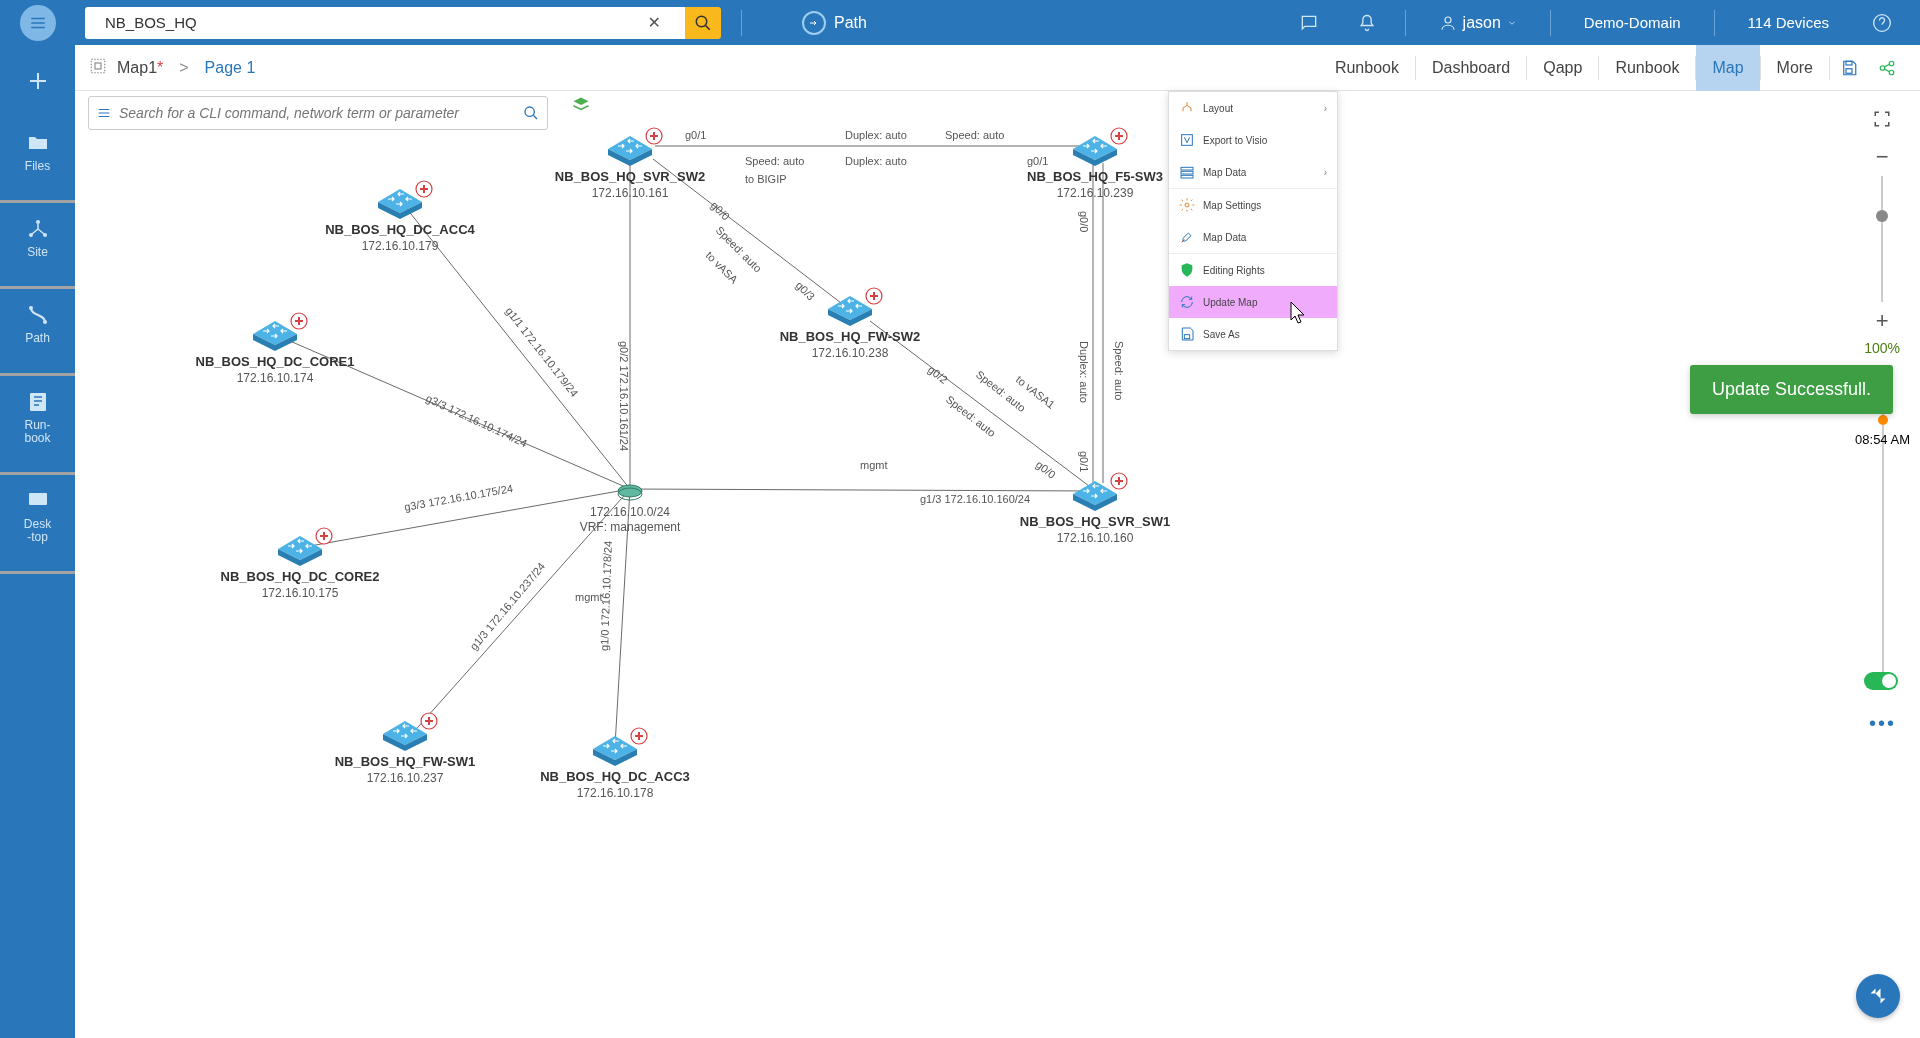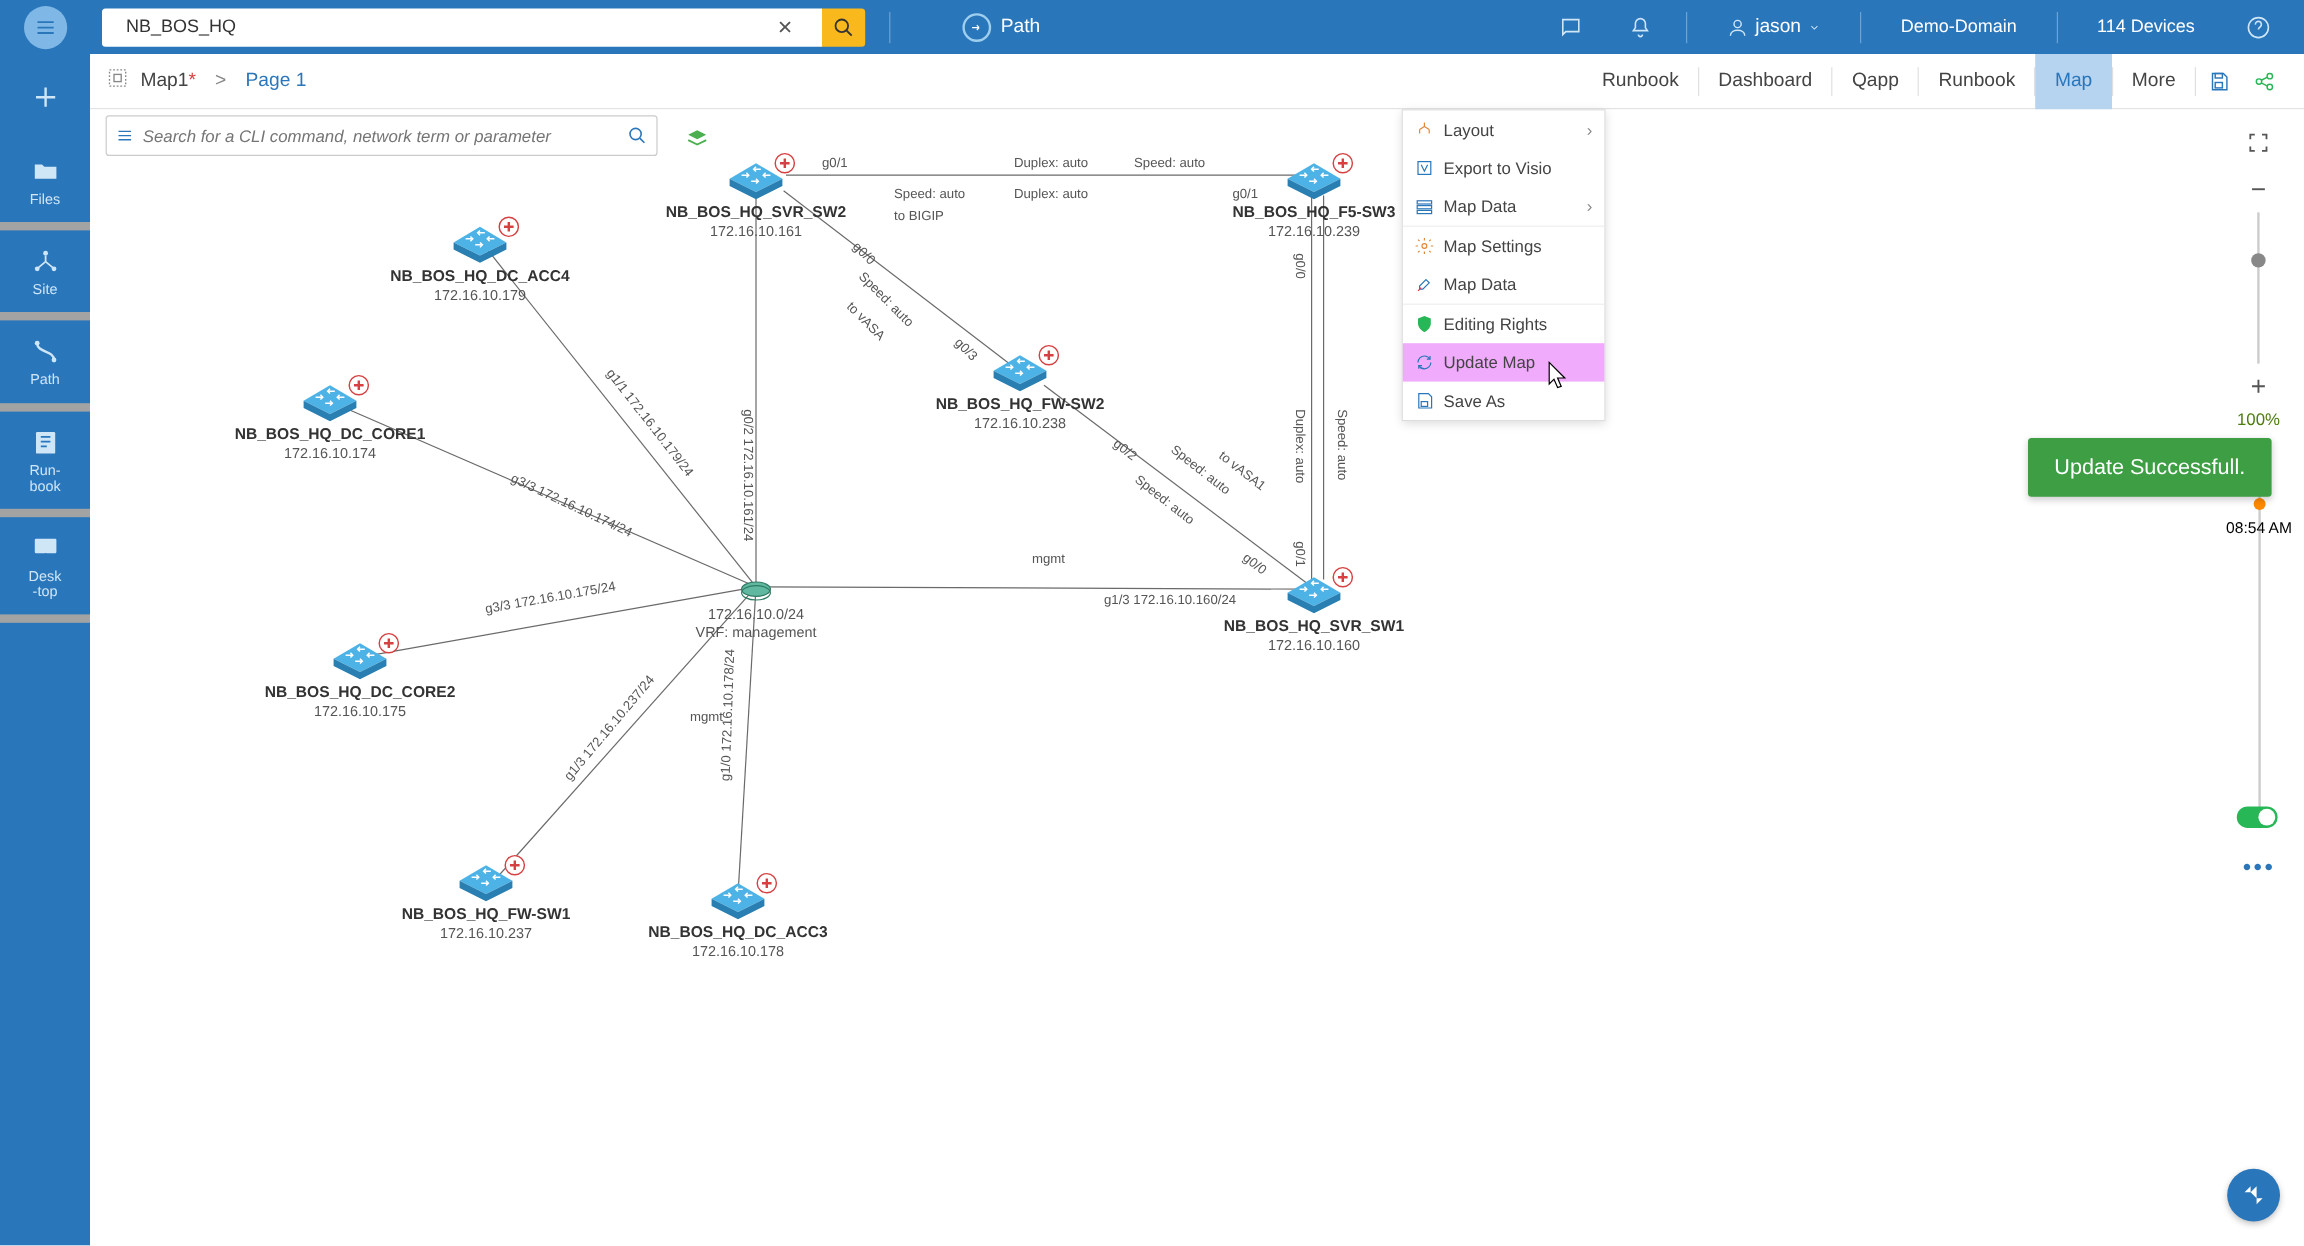--- a/index.html
+++ b/index.html
@@ -21,48 +21,48 @@
 #topbar .sep{width:1px;height:26px;background:#6aa3d5;margin:0 20px}
 #topbar .right{margin-left:auto;display:flex;align-items:center;gap:18px;padding-right:18px}
 #topbar .right .ic{width:40px;display:flex;justify-content:center;cursor:pointer}
 #topbar .right .ic svg{width:20px;height:20px;fill:none;stroke:#cfe6f7;stroke-width:1.6}
 #topbar .right .user{display:flex;align-items:center;gap:6px;padding:0 15px;cursor:pointer}
 #topbar .right .txt{padding:0 15px;font-size:15px;cursor:pointer}
 #topbar .right .vline{width:1px;height:26px;background:#6aa3d5}
 
 
 #leftrail{position:absolute;top:45px;left:0;bottom:0;width:75px;background:#2a76bb;display:flex;flex-direction:column;align-items:center;color:#cfe6f7;z-index:40}
-#leftrail .rail-item{width:100%;padding:14px 0 12px;display:flex;flex-direction:column;align-items:center;gap:5px;cursor:pointer;border-bottom:7px solid #a3a3a3}
+#leftrail .rail-item{width:100%;padding:14px 0 27px;display:flex;flex-direction:column;align-items:center;gap:5px;cursor:pointer;border-bottom:3px solid #a3a3a3}
 #leftrail .rail-item:first-child{border-bottom:none;padding:24px 0}
 #leftrail .rail-item svg{width:26px;height:24px;fill:#cfe6f7}
 #leftrail .rail-item span{font-size:12px;text-align:center;line-height:1.1}
 
 
 #toolbar{position:absolute;top:45px;left:75px;right:0;height:46px;border-bottom:1px solid #e3e3e3;display:flex;align-items:center;padding:0 14px;gap:10px;z-index:30;background:#fff}
 #toolbar .tab-ic svg{width:18px;height:18px;stroke:#888;fill:none;stroke-width:1.5}
 #toolbar .tab-name{font-size:16px;color:#444}
 #toolbar .tab-name .star{color:#d64040}
 #toolbar .crumb-sep{color:#888;margin:0 6px}
 #toolbar .crumb-page{color:#2a76bb;font-size:16px}
 #toolbar .right{margin-left:auto;display:flex;align-items:center;gap:0;font-size:16px;color:#444}
 #toolbar .right .titem{padding:0 16px;height:46px;display:flex;align-items:center;cursor:pointer}
 #toolbar .right .titem.active{background:#b6d3ef;color:#2a76bb}
 #toolbar .right .ticon{padding:0 10px;height:46px;display:flex;align-items:center;cursor:pointer}
 #toolbar .right .tdiv{width:1px;height:24px;background:#e0e0e0}
 
 
-#searchrow{position:absolute;top:96px;left:88px;display:flex;align-items:flex-end;gap:22px;z-index:25}
+#searchrow{position:absolute;top:96px;left:88px;display:flex;align-items:flex-start;gap:22px;z-index:25}
 #searchrow .box{width:460px;height:34px;border:1px solid #ccc;border-radius:3px;display:flex;align-items:center;padding:0 8px}
 #searchrow .box svg.ham{width:14px;height:14px;stroke:#2a76bb;stroke-width:2}
 #searchrow .box input{flex:1;border:none;outline:none;margin:0 8px;font-size:14px;color:#333;font-style:italic}
 #searchrow .box svg.mag{width:16px;height:16px;stroke:#2a76bb;fill:none;stroke-width:2}
 #searchrow .layers svg{width:22px;height:18px;fill:#4caf50}
 
 
-#mapmenu{position:absolute;top:91px;left:1168px;width:170px;background:#fff;border:1px solid #ddd;box-shadow:0 2px 8px rgba(0,0,0,.15);z-index:60;font-size:14px;color:#444}
+#mapmenu{position:absolute;top:91px;left:1168px;width:170px;background:#fff;border:1px solid #ddd;box-shadow:0 2px 8px rgba(0,0,0,.15);z-index:60;font-size:10px;color:#444}
 #mapmenu .mi{display:flex;align-items:center;padding:8px 10px;gap:8px;cursor:pointer}
 #mapmenu .mi:hover,#mapmenu .mi.hl{background:#f0abfc}
 #mapmenu .mi .arr{margin-left:auto;color:#888}
 #mapmenu .sep{height:1px;background:#eee;margin:0}
 #mapmenu .mi svg{width:16px;height:16px}
 
 
 #toast{position:absolute;right:27px;top:365px;background:#3d9e44;color:#fff;padding:14px 22px;font-size:18px;border-radius:3px;box-shadow:0 2px 6px rgba(0,0,0,.2);z-index:55}
 
 

